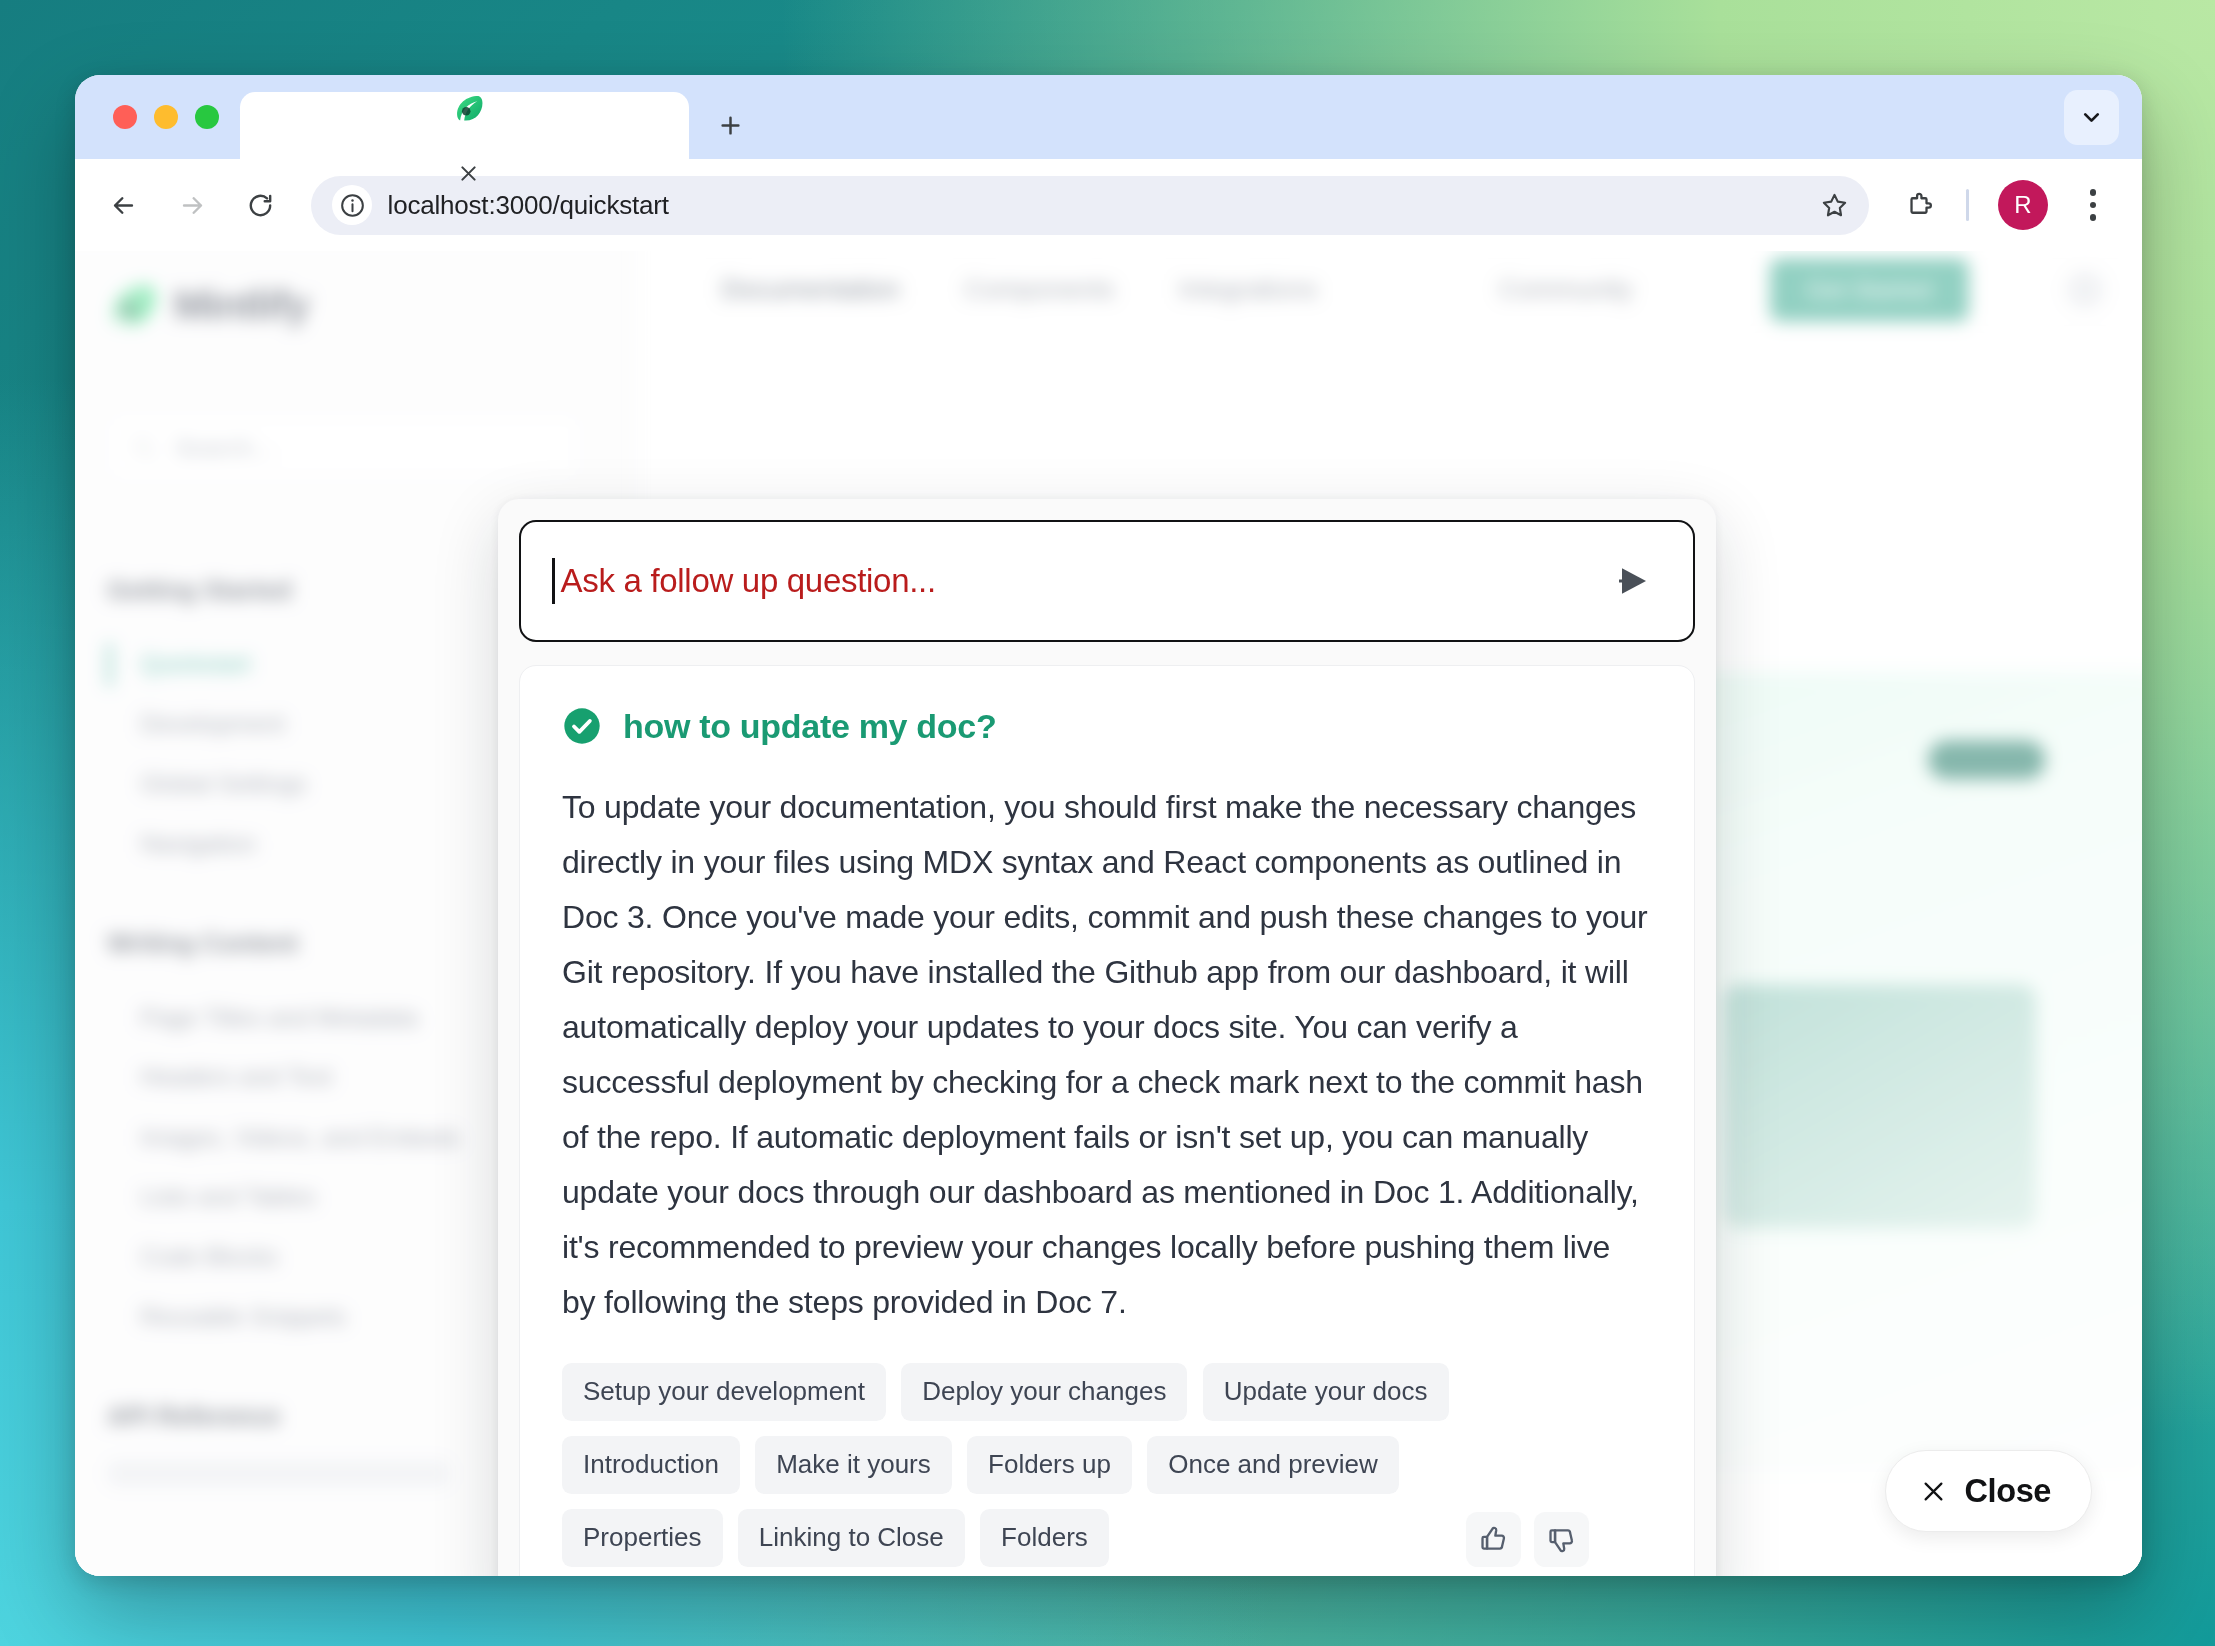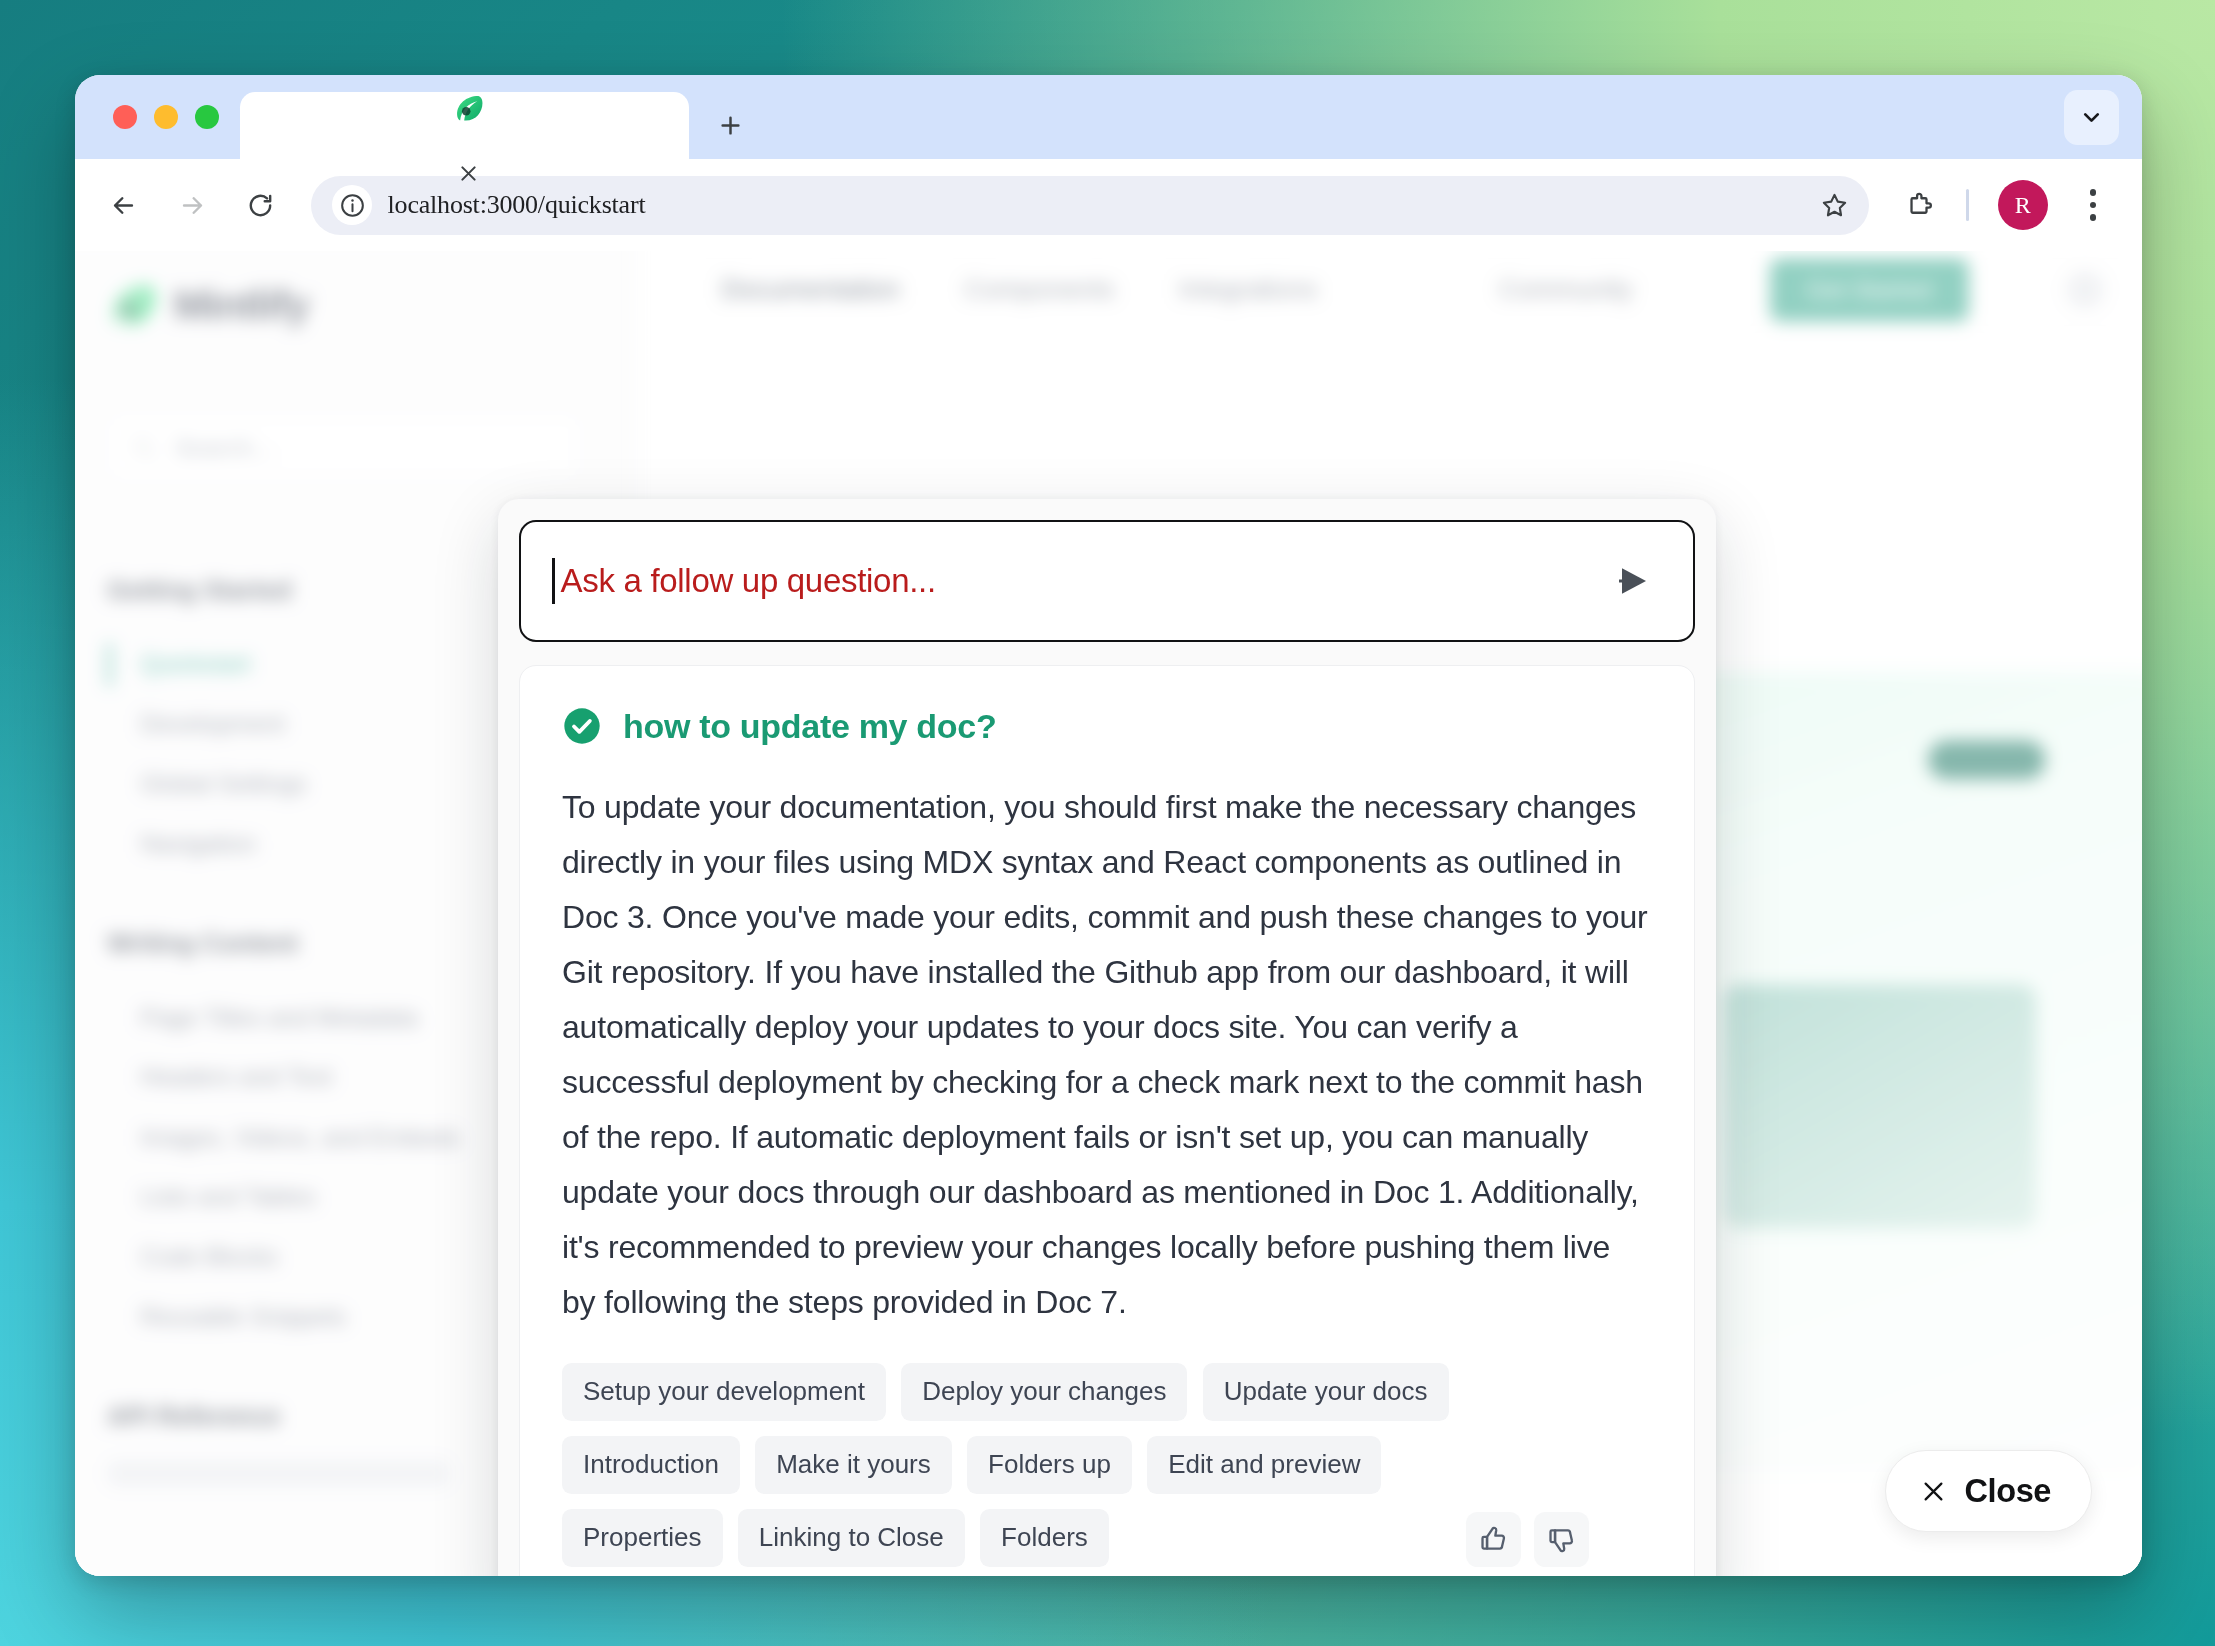--- a/index.html
+++ b/index.html
@@ -120,21 +120,20 @@
 
   
   .toolbar {
     height: 92px;
     background: #ffffff;
     display: flex;
     align-items: center;
     gap: 9.6px;
     padding: 0 23px 0 19px;
     flex: 0 0 auto;
-    font-family: Liberation Serif, serif;
   }
   .nav-btn {
     width: 59px; height: 59px;
     border-radius: 50%;
     display: flex; align-items: center; justify-content: center;
     flex: 0 0 59px;
   }
   .nav-btn svg { width: 29px; height: 29px; }
   .nav-btn.disabled svg { opacity: 0.32; }
 
@@ -610,21 +609,21 @@
           <div class="answer-text">To update your documentation, you should first make the necessary changes directly in your files using MDX syntax and React components as outlined in Doc 3. Once you've made your edits, commit and push these changes to your Git repository. If you have installed the Github app from our dashboard, it will automatically deploy your updates to your docs site. You can verify a successful deployment by checking for a check mark next to the commit hash of the repo. If automatic deployment fails or isn't set up, you can manually update your docs through our dashboard as mentioned in Doc 1. Additionally, it's recommended to preview your changes locally before pushing them live by following the steps provided in Doc 7.</div>
 
           <div class="chips-row-wrap">
             <div class="chips">
               <span class="chip">Setup your development</span>
               <span class="chip">Deploy your changes</span>
               <span class="chip">Update your docs</span>
               <span class="chip">Introduction</span>
               <span class="chip">Make it yours</span>
               <span class="chip">Folders up</span>
-              <span class="chip">Edit and preview</span>
+              <span class="chip">Once and preview</span>
               <span class="chip">Properties</span>
               <span class="chip">Linking to Close</span>
               <span class="chip">Folders</span>
             </div>
             <div class="feedback" style="bottom:0">
               <span class="fb-btn">
                 <svg viewBox="0 0 24 24" fill="none" stroke="#565f6e" stroke-width="1.8" stroke-linejoin="round">
                   <path d="M7 10v9H4.5a1 1 0 0 1-1-1v-7a1 1 0 0 1 1-1H7z"></path>
                   <path d="M7 10l4.2-6.3a1.6 1.6 0 0 1 2.9 1.1L13.4 9h4.9a1.8 1.8 0 0 1 1.75 2.25l-1.4 6A1.8 1.8 0 0 1 16.9 19H7z"></path>
                 </svg>

